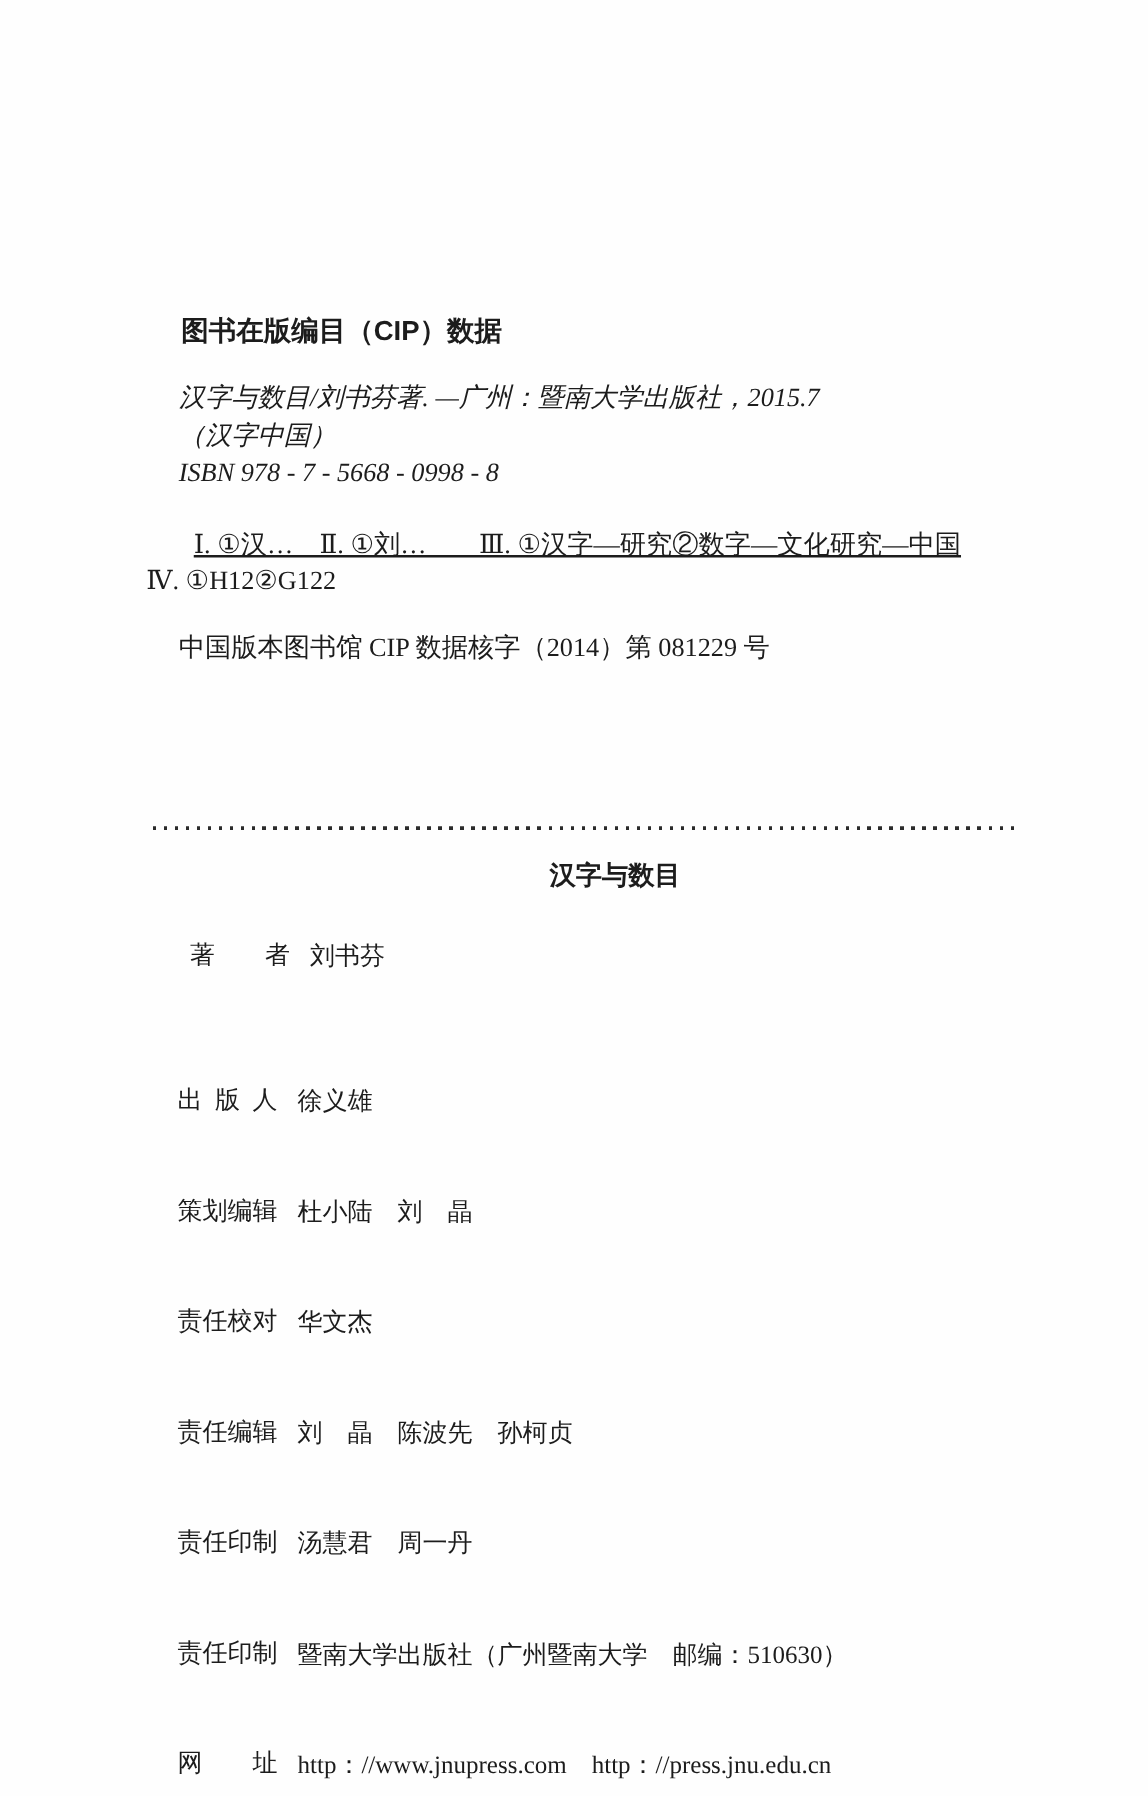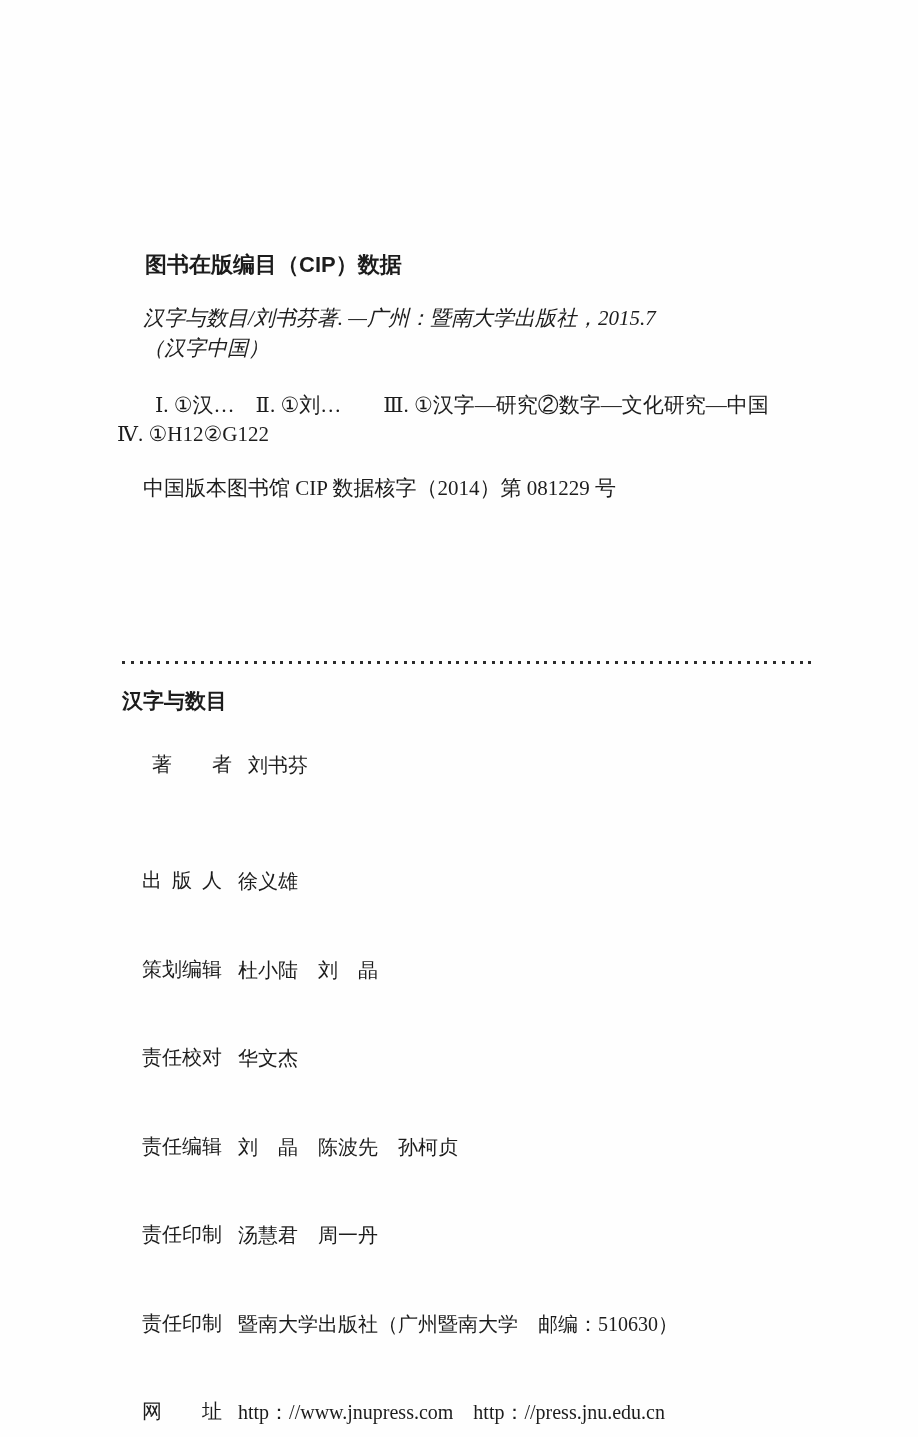--- a/index.html
+++ b/index.html
@@ -17,36 +17,36 @@
     font-size:21px;line-height:30px;
   }
   .cip-heading{
     font-family:"Liberation Sans","DejaVu Sans",sans-serif;
     font-weight:bold;font-size:22px;line-height:26px;
     margin:0 0 0 2px;
   }
   .cip-para{margin-top:25px;font-style:italic;}
   .cip-para div{white-space:pre-wrap;}
   .cip-class{margin-top:28px;line-height:29px;}
-  .cip-class .line1{text-indent:12px;white-space:pre-wrap;}
+  .cip-class .line1{text-indent:12px;white-space:pre-wrap;text-decoration:underline;}
   .cip-class .line2{margin-left:-26px;white-space:pre-wrap;}
   .cip-record{margin-top:24px;white-space:pre-wrap;}
   
   #divider{
     position:absolute;left:122px;top:661px;width:690px;height:3px;
     background:repeating-linear-gradient(to right,#2b2b2b 0 3px,transparent 3px 8.8px);
   }
   
   #colophon{
     position:absolute;left:122px;top:686px;width:740px;
     font-size:20px;
   }
   .book-title{
     font-family:"Liberation Sans","DejaVu Sans",sans-serif;
-    font-weight:bold;font-size:21px;line-height:30px;margin:0 0 5px 0;
+    font-weight:bold;font-size:21px;line-height:30px;margin:0 0 5px 0;text-align:center;
   }
   .co-row{line-height:29.5px;white-space:pre-wrap;}
   .co-row .lbl{
     display:inline-block;width:80px;
     text-align:justify;text-align-last:justify;
     vertical-align:top;
     font-family:Liberation Mono, monospace;
   }
   .co-row .val{margin-left:16px;}
   .co-spacer{height:28px;}
@@ -54,20 +54,21 @@
 </head>
 <body>
 
 <div id="page">
 
   <div id="cip-block">
     <h1 class="cip-heading">图书在版编目（CIP）数据</h1>
     <div class="cip-para">
       <div>汉字与数目/刘书芬著. —广州：暨南大学出版社，2015.7</div>
       <div>（汉字中国）</div>
+      <div>ISBN 978 - 7 - 5668 - 0998 - 8</div>
     </div>
     <div class="cip-class">
       <div class="line1">Ⅰ. ①汉…　Ⅱ. ①刘…　　Ⅲ. ①汉字—研究②数字—文化研究—中国</div>
       <div class="line2">Ⅳ. ①H12②G122</div>
     </div>
     <div class="cip-record">中国版本图书馆 CIP 数据核字（2014）第 081229 号</div>
   </div>
 
   <div id="divider"></div>
 

